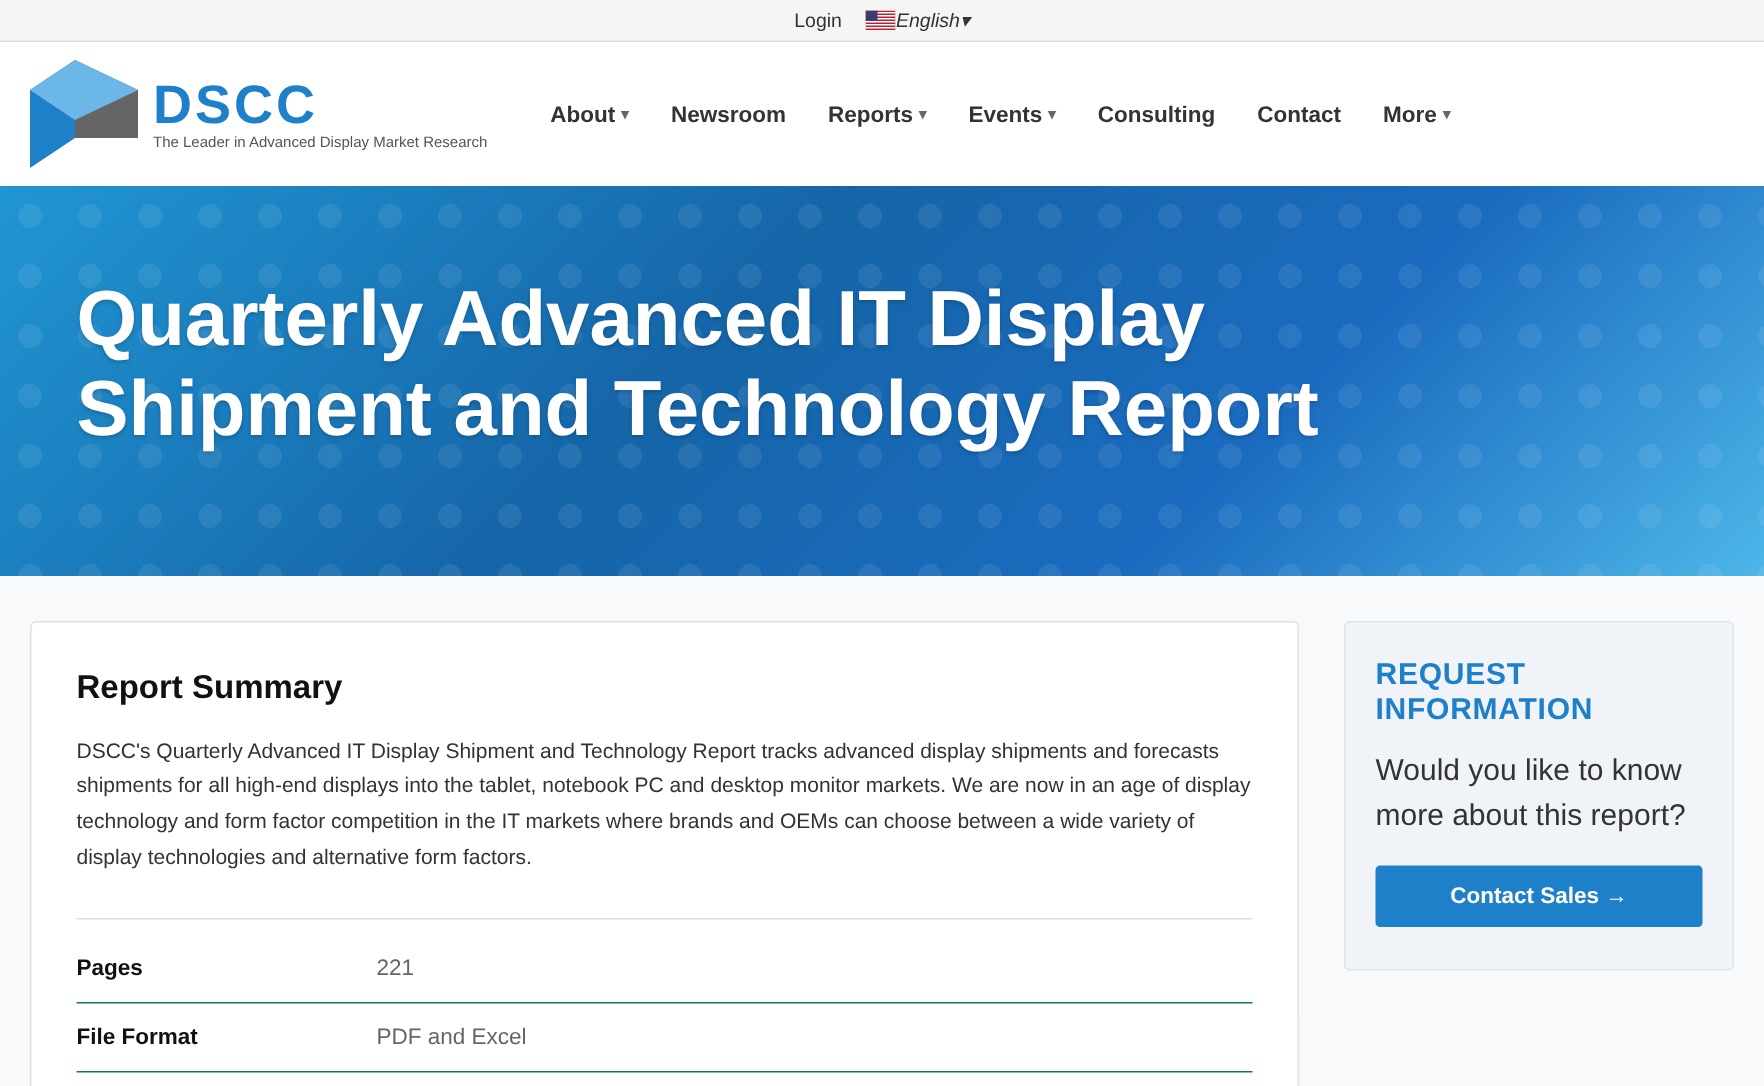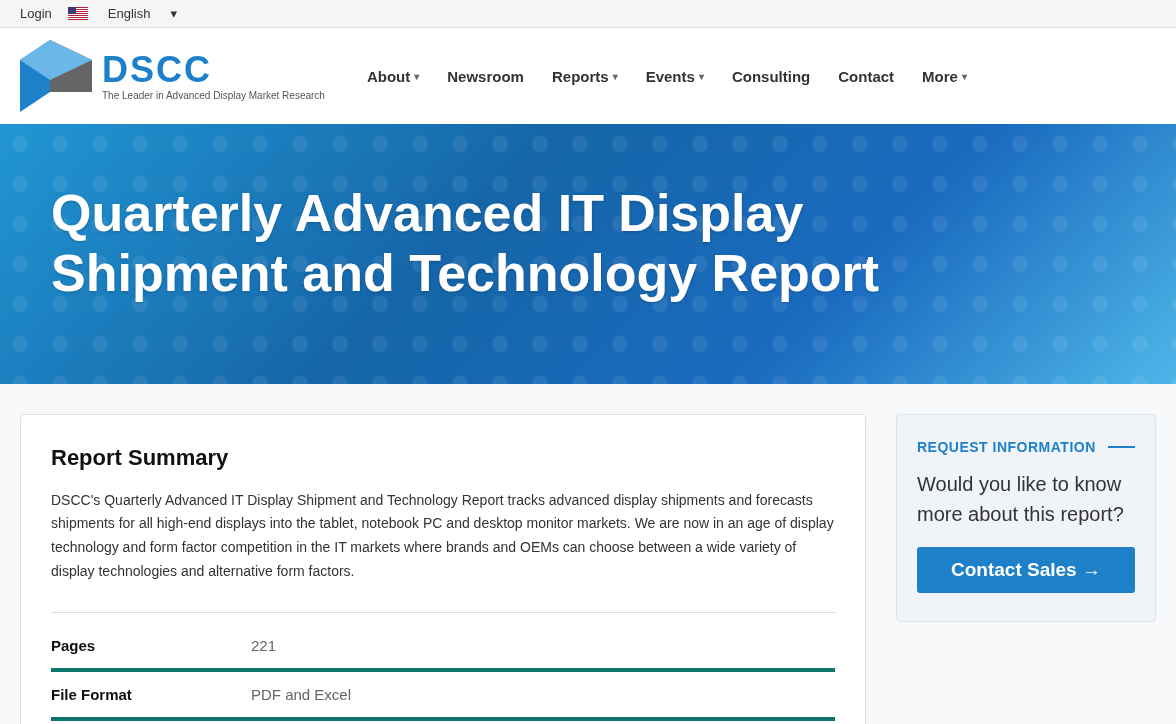--- a/index.html
+++ b/index.html
@@ -2,36 +2,37 @@
 <html><head>
   <meta charset="utf-8">
   <style>
     * { margin: 0; padding: 0; box-sizing: border-box; }
     body { font-family: Arial, Helvetica, sans-serif; background: #fff; color: #333; width: 1176px; }
 
     
     .top-bar {
       background: #f5f5f5;
       display: flex;
-      justify-content: flex-start;
+      justify-content: center;
       align-items: center;
       padding: 6px 20px;
       font-size: 13px;
       gap: 16px;
       border-bottom: 1px solid #e0e0e0;
     }
     .top-bar a {
       text-decoration: none;
       color: #333;
     }
     .lang-selector {
       display: flex;
       align-items: center;
-      gap: 20px;
+      gap: 0;
       cursor: pointer;
+      font-style: italic;
     }
     .flag-icon {
       width: 20px;
       height: 13px;
       display: inline-block;
     }
 
     
     .header {
       background: #fff;
@@ -151,21 +152,21 @@
       margin-bottom: 28px;
     }
     .report-details {
       border-top: 1px solid #ddd;
       padding-top: 10px;
     }
     .detail-row {
       display: flex;
       align-items: center;
       padding: 14px 0;
-      border-bottom: 4px solid #0f766e;
+      border-bottom: 1px solid #0f766e;
       font-size: 15px;
     }
     .detail-label {
       font-weight: 700;
       color: #111;
       width: 200px;
       flex-shrink: 0;
     }
     .detail-value {
       color: #666;
@@ -182,21 +183,21 @@
       border-radius: 4px;
       padding: 24px 20px 28px 20px;
     }
     .request-header {
       display: flex;
       align-items: center;
       gap: 12px;
       margin-bottom: 14px;
     }
     .request-title {
-      font-size: 14px;
+      font-size: 20px;
       font-weight: 800;
       color: #1e80c8;
       letter-spacing: 0.5px;
       text-transform: uppercase;
     }
     .request-divider {
       flex: 1;
       height: 2px;
       background: #1e80c8;
     }
@@ -204,21 +205,21 @@
       font-size: 20px;
       color: #333;
       line-height: 1.5;
       margin-bottom: 18px;
     }
     .contact-sales-btn {
       background: #1e80c8;
       color: #fff;
       border: none;
       padding: 12px 20px;
-      font-size: 19px;
+      font-size: 15px;
       font-weight: 600;
       border-radius: 3px;
       cursor: pointer;
       width: 100%;
       display: flex;
       align-items: center;
       justify-content: center;
       gap: 6px;
       text-decoration: none;
     }

